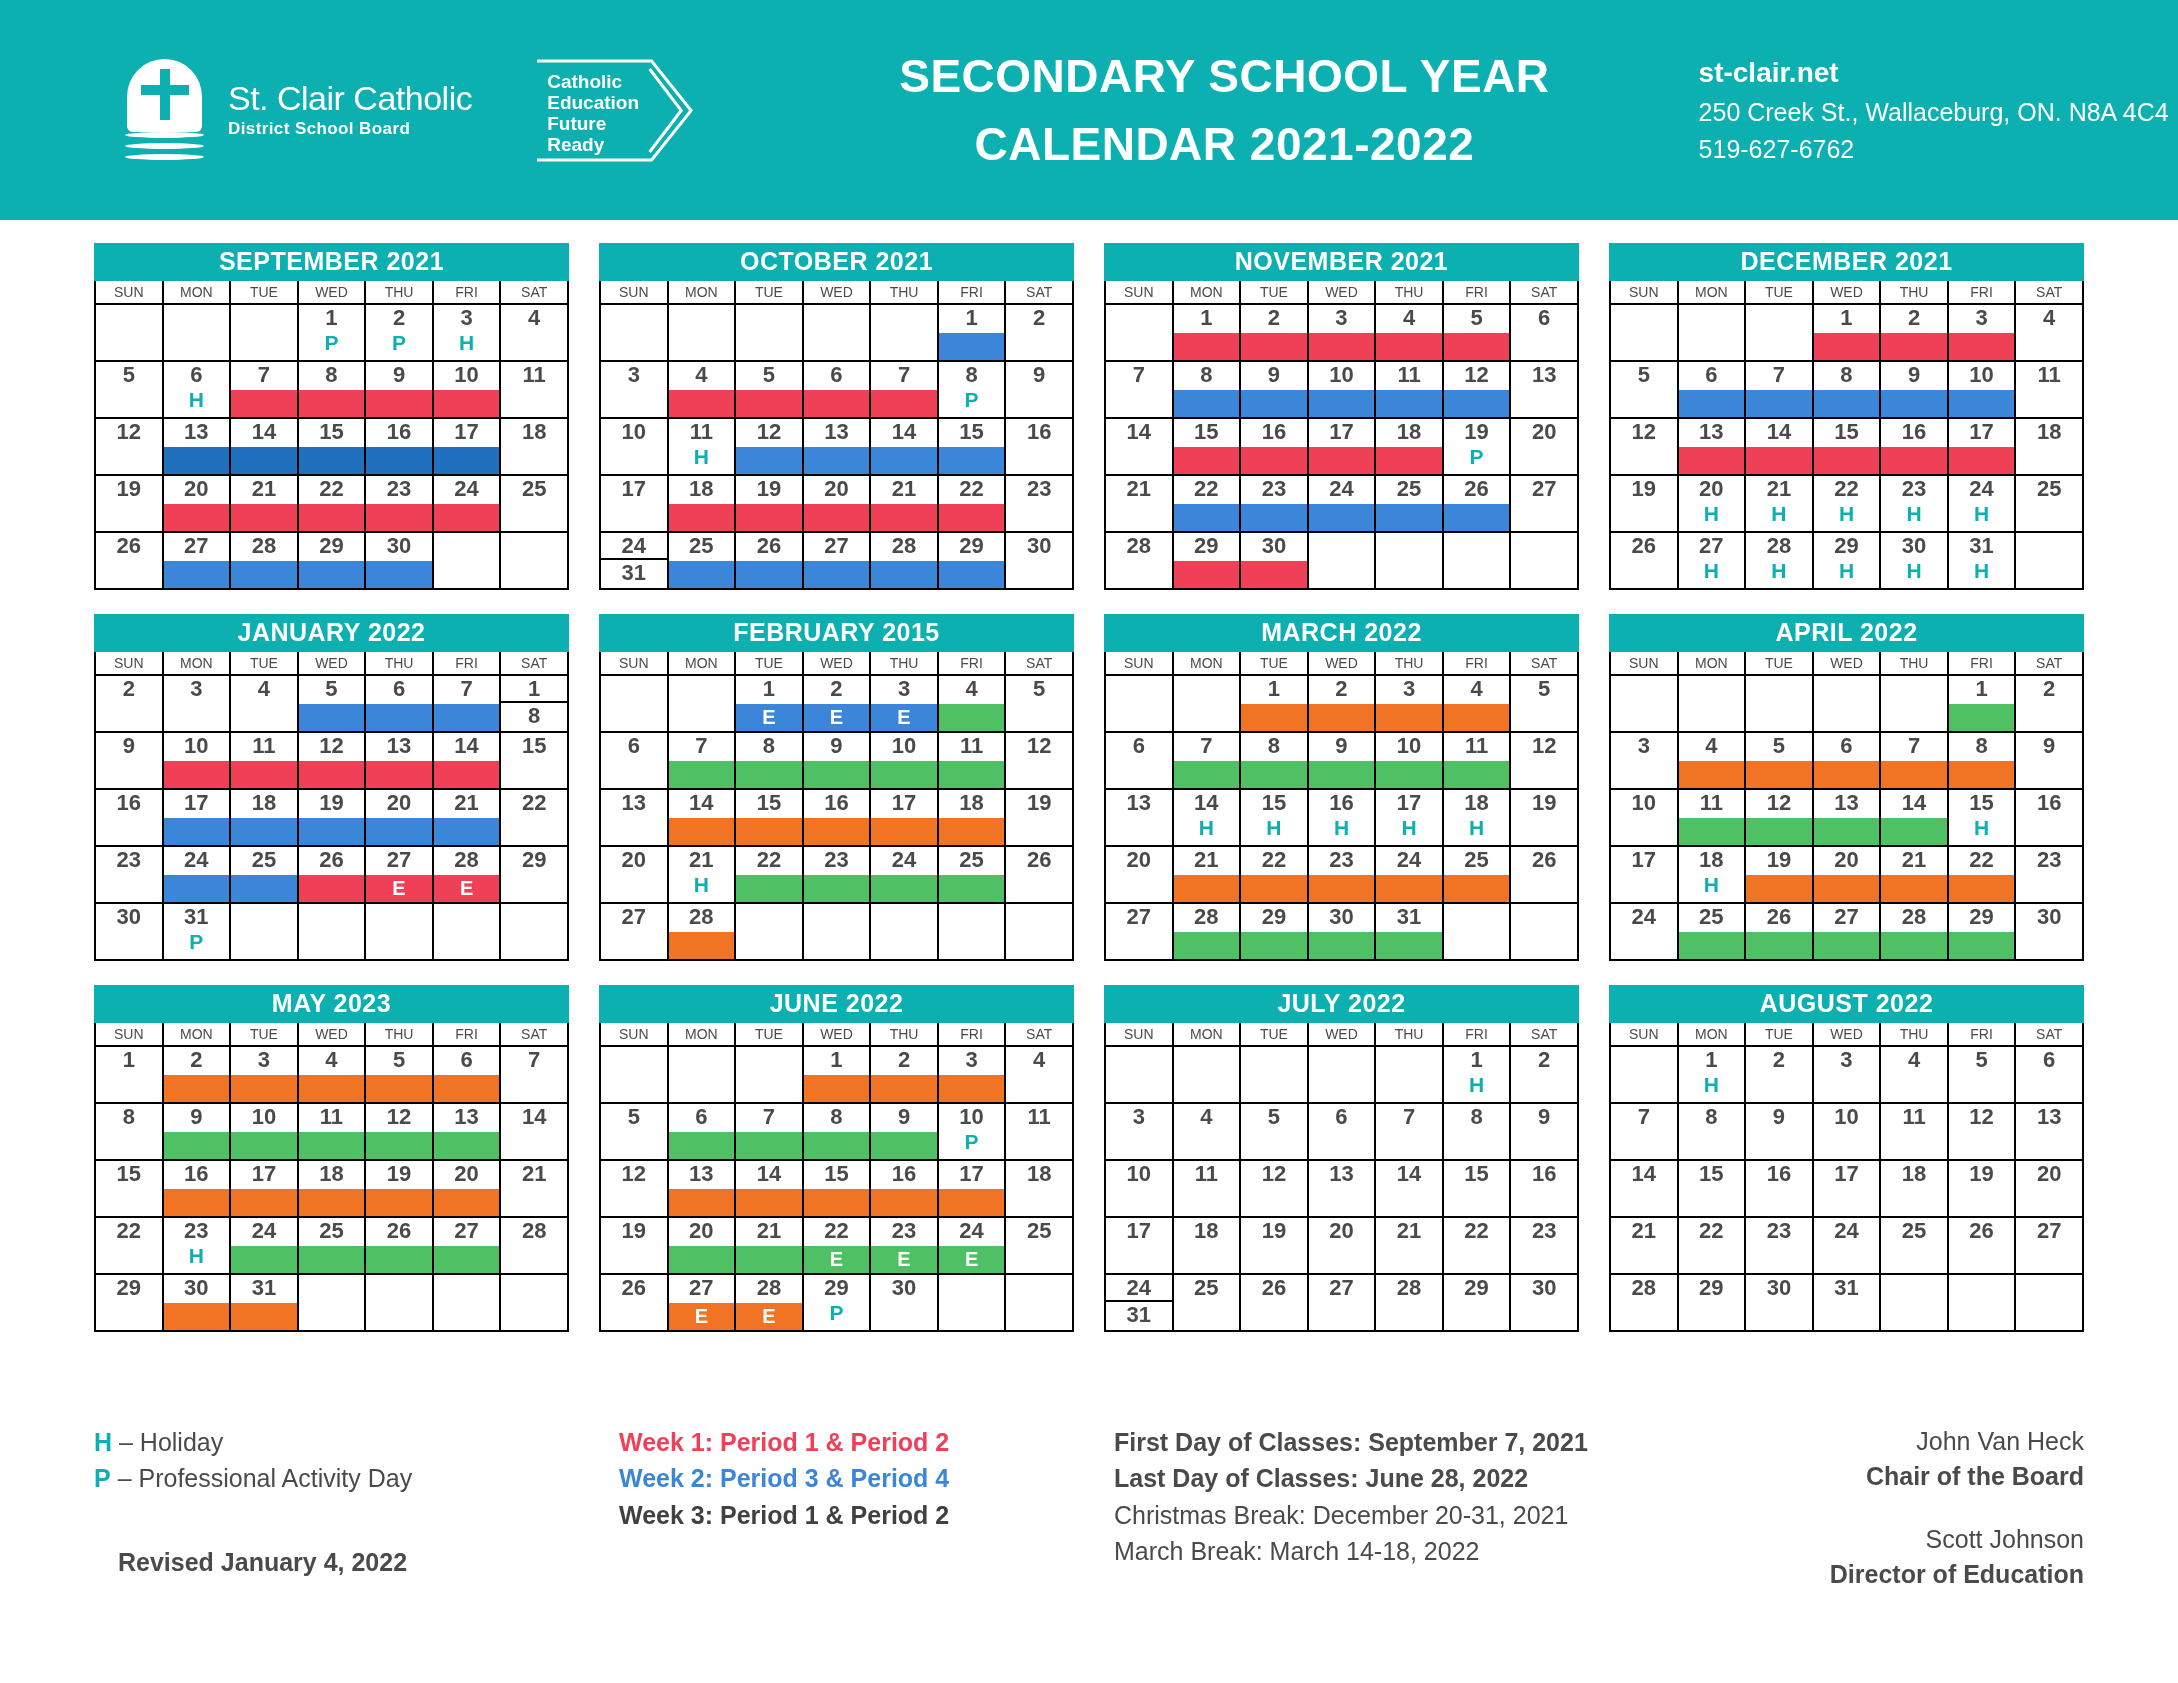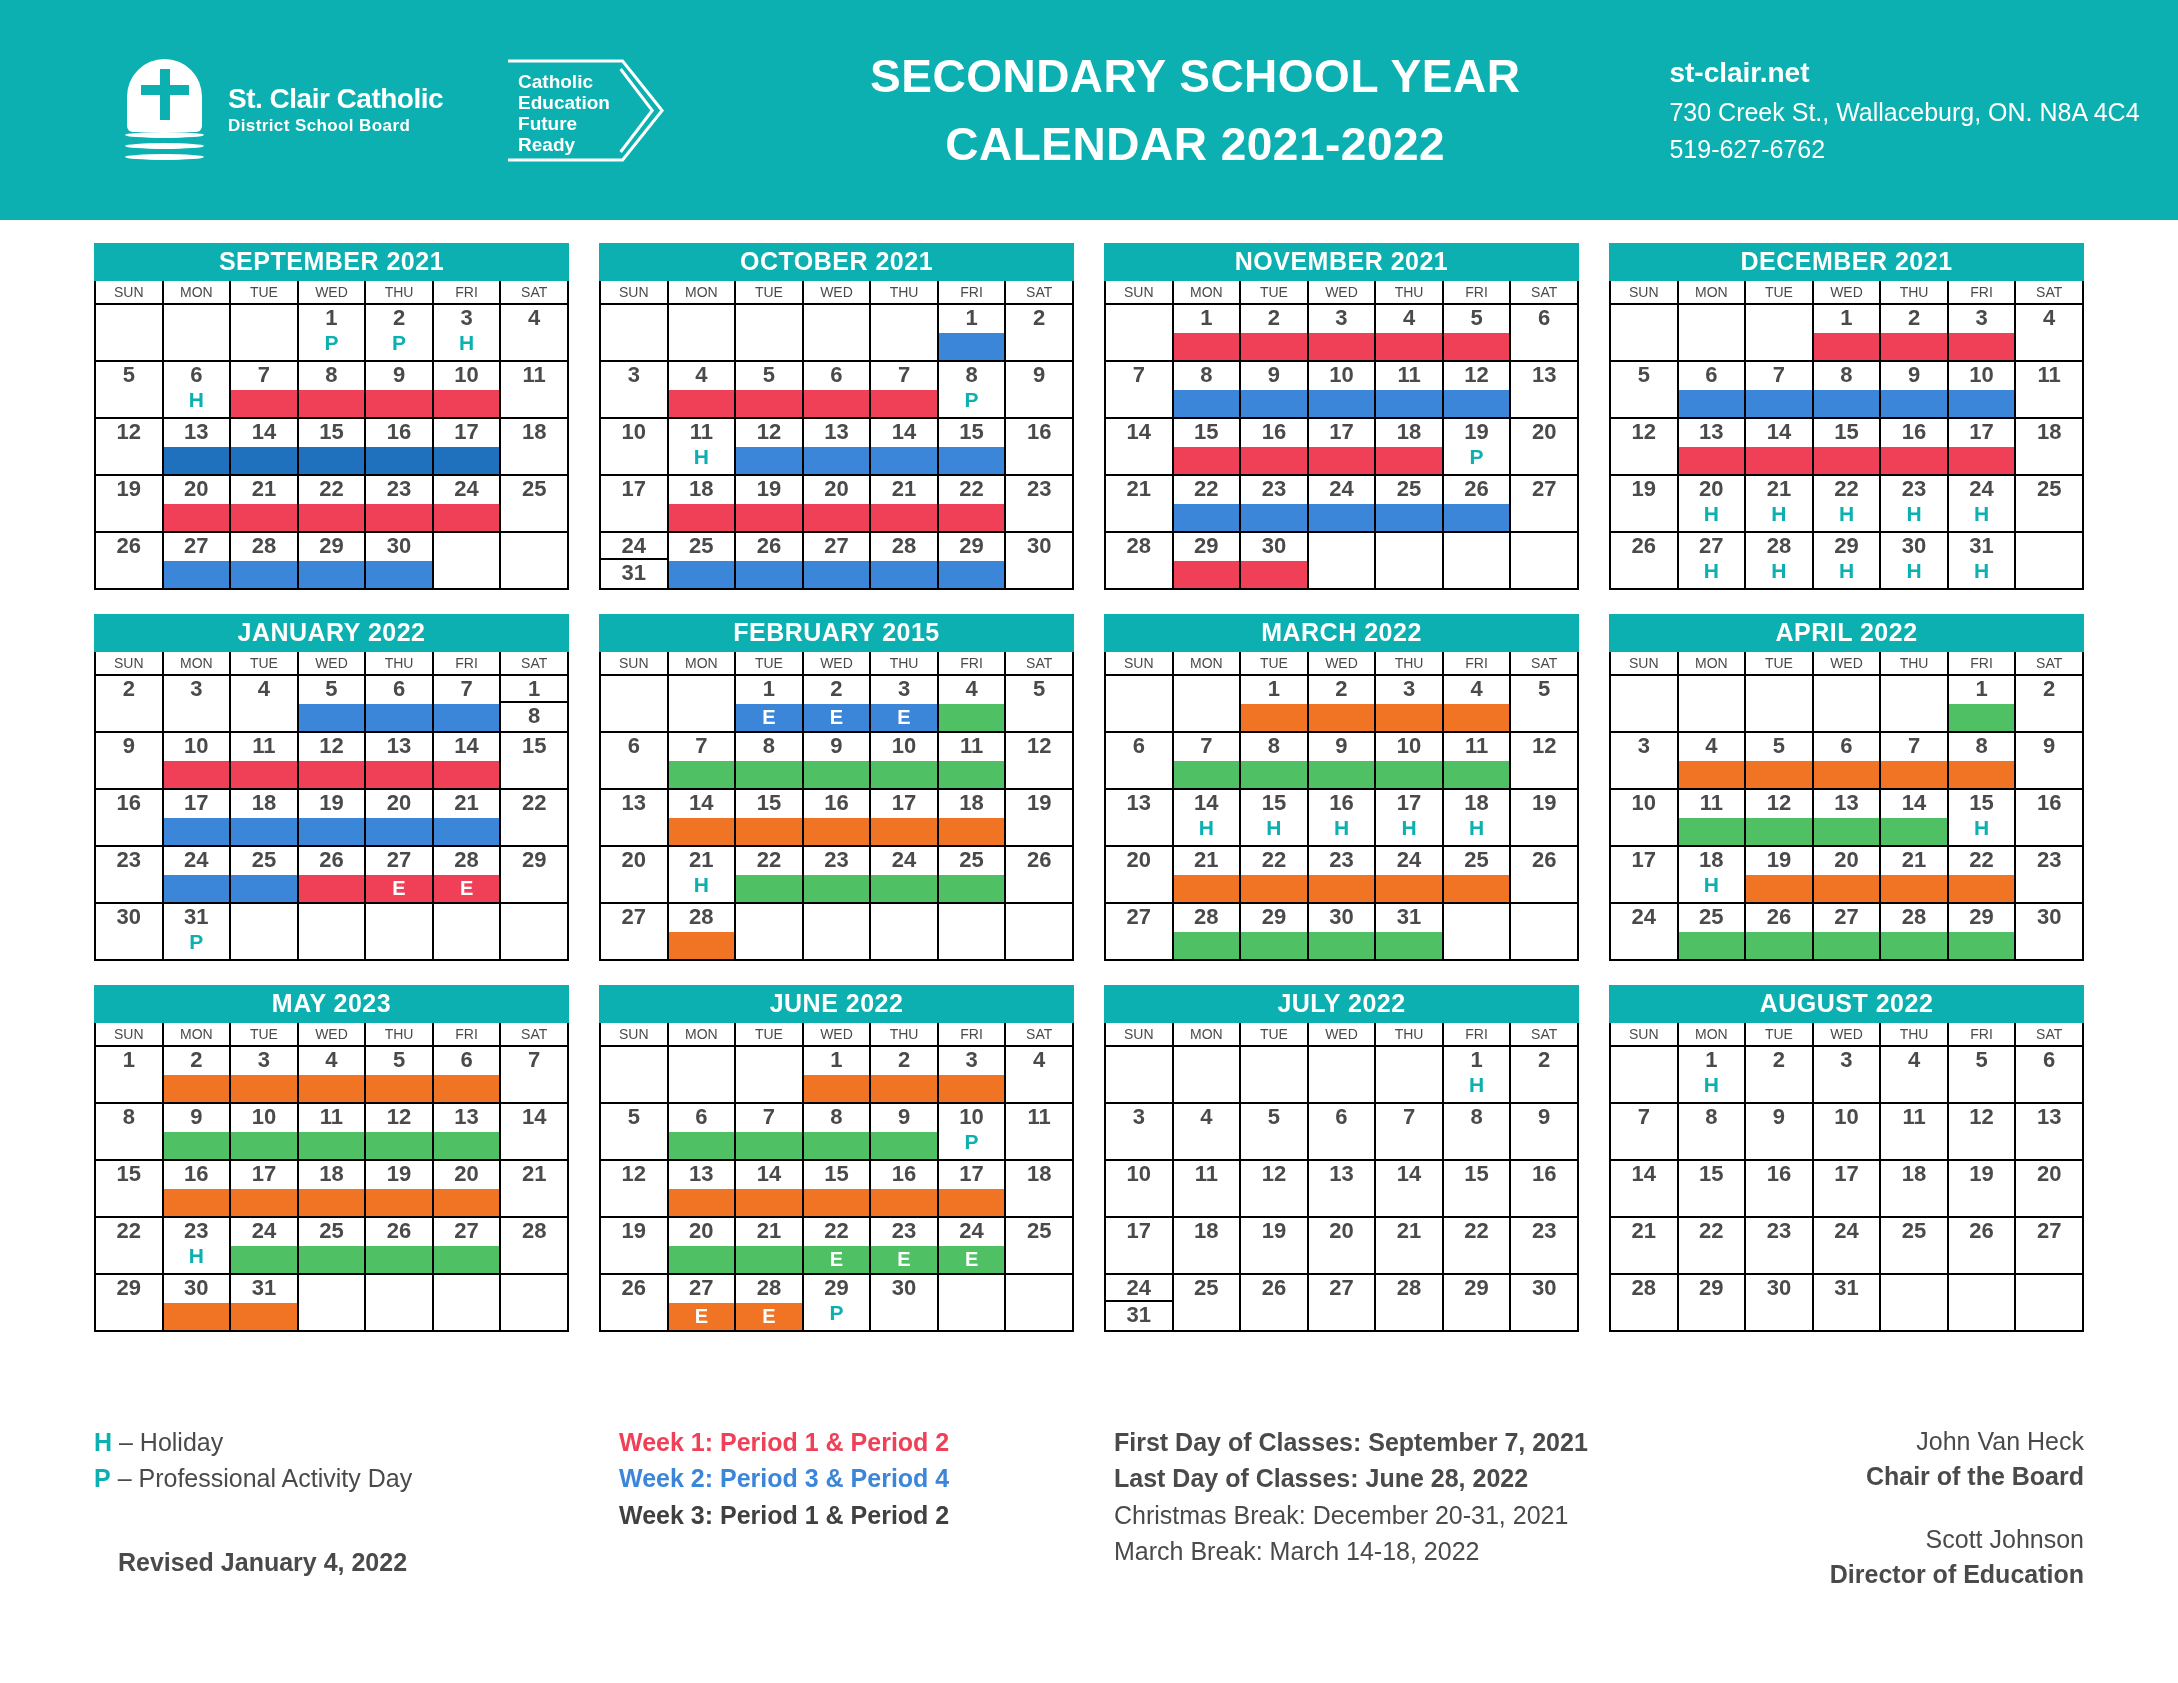--- a/index.html
+++ b/index.html
@@ -23,21 +23,21 @@
     position: absolute; left: 8px; top: 0; width: 75px; height: 73px;
     background: #fff; border-radius: 38px 38px 6px 6px;
   }
   .logo-cross-v { position:absolute; left: 41px; top: 10px; width: 10px; height: 51px; background:#0cb0b0; }
   .logo-cross-h { position:absolute; left: 22px; top: 26px; width: 48px; height: 10px; background:#0cb0b0; }
   .logo-wave { position:absolute; left: 6px; width: 79px; height: 6px; background:#fff; border-radius:50%; }
   .logo-wave.w1 { top: 73px; }
   .logo-wave.w2 { top: 84px; }
   .logo-wave.w3 { top: 95px; }
   .logo-text { margin-left: 14px; color:#fff; }
-  .logo-title { font-size: 28px; font-weight: bold; letter-spacing:-0.5px; line-height:1.05; }
+  .logo-title { font-size: 34px; font-weight: normal; letter-spacing:-0.5px; line-height:1.05; }
   .logo-sub { font-size: 17px; font-weight: bold; letter-spacing: 0.4px; margin-top:3px; }
   .cefr {
     position: relative; margin-left: 61px; width: 168px; height: 107px;
     color:#fff;
   }
   .cefr svg { position:absolute; left:0; top:0; }
   .cefr-lines {
     position:absolute; left: 14px; top: 14px;
     font-size: 19px; font-weight: bold; line-height: 1.12;
   }
@@ -163,21 +163,21 @@
     </div>
   </div>
 
   <div class="title-block">
     <div class="title-l1">SECONDARY SCHOOL YEAR</div>
     <div class="title-l2">CALENDAR 2021-2022</div>
   </div>
 
   <div class="contact-block">
     <div class="contact-url">st-clair.net</div>
-    <div class="contact-line">730 Creek St., Wallaceburg, ON. N8A 4C4</div>
+    <div class="contact-line">250 Creek St., Wallaceburg, ON. N8A 4C4</div>
     <div class="contact-line">519-627-6762</div>
   </div>
 </div>
 
 <div class="calendars" id="calendars">
     <div class="month">
       <div class="month-title">SEPTEMBER 2021</div>
       <table class="cal">
         <thead>
           <tr>

